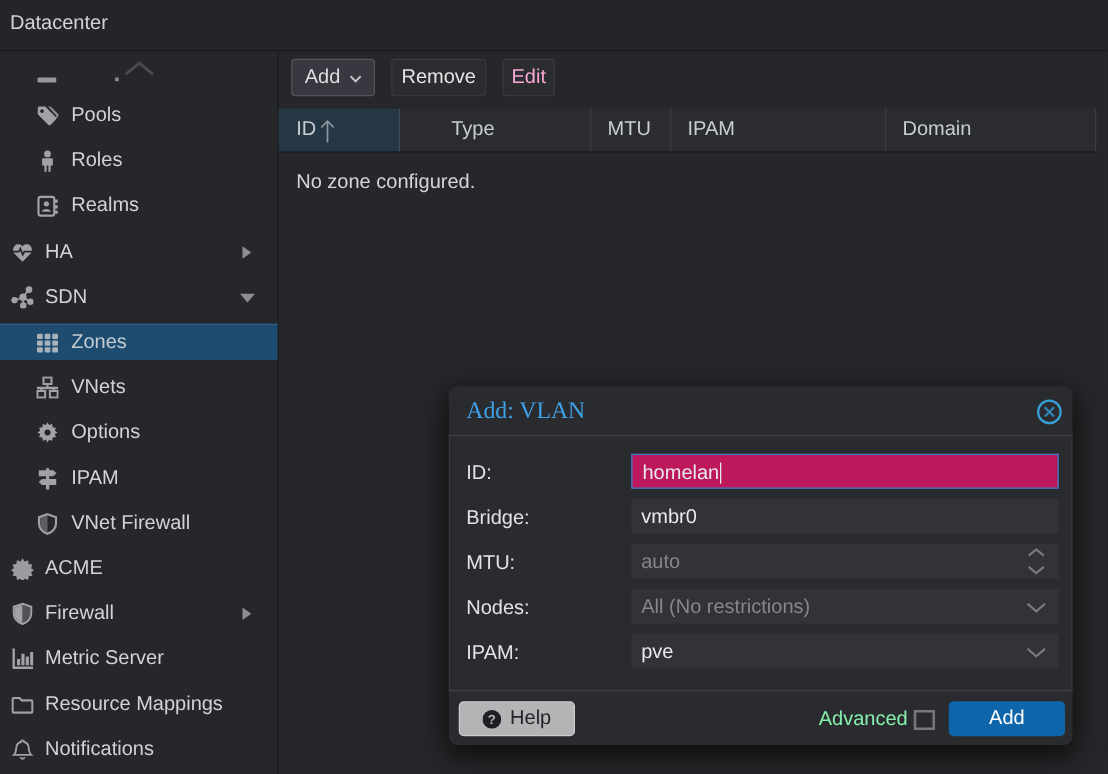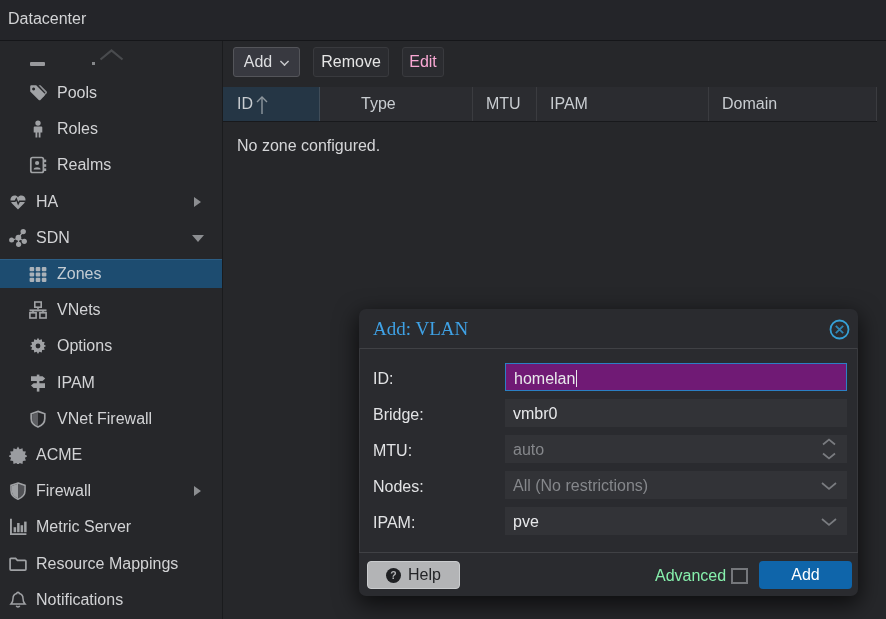--- a/index.html
+++ b/index.html
@@ -66,21 +66,21 @@
 .frow { position:absolute; left:0; width:499px; height:28px; }
 .frow .flbl { position:absolute; left:14px; top:calc(50% + 1.5px); transform:translateY(-50%); font-size:16px; color:#e2e3e5; }
 .field { position:absolute; left:146px; top:0; width:342px; height:28px; background:#323337;
   font-size:16px; color:#e8e9eb; line-height:29px; padding-left:8px; }
 .field.dim { color:#85878b; }
 #f-id { top:54px; }
 #f-bridge { top:90px; }
 #f-mtu { top:126px; }
 #f-nodes { top:162px; }
 #f-ipam { top:198px; }
-#f-id .field { background:#701a75; border:1px solid #2b80c4; }
+#f-id .field { background:#be185d; border:1px solid #2b80c4; }
 #f-id .field span { border-right:1px solid #e8e9eb; padding-right:1px; }
 .spin { position:absolute; right:8px; top:0; width:20px; height:28px; }
 #dlg-fsep { position:absolute; left:0; top:243px; width:499px; height:0; border-top:1px solid #404145; }
 #btn-help { position:absolute; left:8px; top:252px; width:93px; height:28px; background:#b3b4b6;
   border:1px solid #caccce; border-radius:4px; color:#232427; font-size:16px;
   display:flex; align-items:center; justify-content:center; }
 #btn-help svg { margin-right:7px; }
 #adv-lbl { position:absolute; left:296px; top:258px; font-size:16px; color:#86efac; }
 #adv-cb { position:absolute; left:372px; top:259px; width:17px; height:16px;
   background:#2a2b2e; border:2px solid #75777b; }

